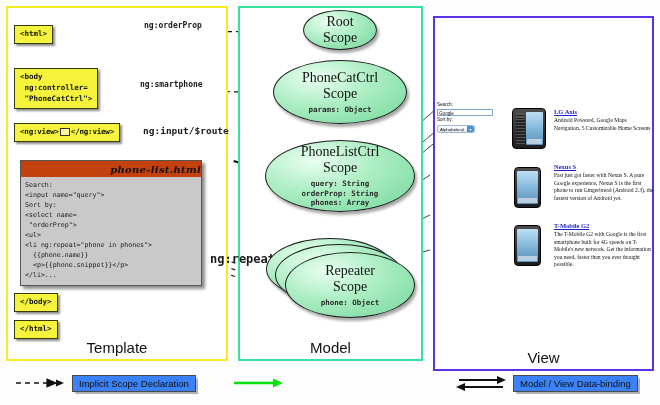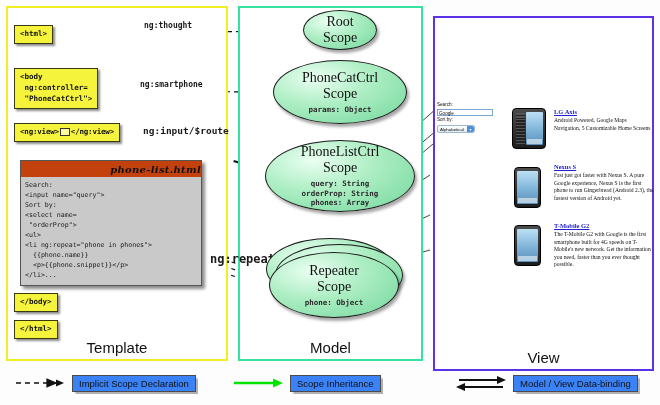--- a/index.html
+++ b/index.html
@@ -138,21 +138,21 @@
     white-space: pre;
   }
   #scope-root { left: 303px; top: 10px; width: 74px; height: 40px; }
   #scope-phonecat { left: 273px; top: 60px; width: 134px; height: 64px; }
   #scope-phonelist { left: 265px; top: 140px; width: 150px; height: 72px; }
 
   #repeater-stack { position: absolute; left: 266px; top: 238px; width: 150px; height: 90px; }
   .rep { position: absolute; width: 128px; height: 62px; }
   #rep-back  { left: 0px;  top: 0px;  z-index: 1; }
   #rep-mid   { left: 9px;  top: 6px;  z-index: 2; }
-  #rep-front { left: 3px; top: 14px; z-index: 3; width: 130px; height: 66px;}
+  #rep-front { left: 19px; top: 14px; z-index: 3; width: 130px; height: 66px;}
 
   
   #search-widget {
     position: absolute;
     left: 437px; top: 102px;
     width: 58px;
     font-family: "Liberation Sans", sans-serif;
     font-size: 4.6px;
     color: #111;
     line-height: 1.5;
@@ -398,21 +398,21 @@
 
 <div id="repeater-stack">
   <div class="scope rep" id="rep-back"></div>
   <div class="scope rep" id="rep-mid"></div>
   <div class="scope rep" id="rep-front">
     <div class="scope-title">Repeater<br>Scope</div>
     <div class="scope-props">phone: Object</div>
   </div>
 </div>
 
-<div class="edge-label" id="lbl-autobind">ng:thought</div>
+<div class="edge-label" id="lbl-autobind">ng:orderProp</div>
 <div class="edge-label" id="lbl-controller">ng:smartphone</div>
 <div class="edge-label" id="lbl-route">ng:input/$route</div>
 <div class="edge-label" id="lbl-repeat">ng:repeat</div>
 
 <div id="search-widget">
   <span class="lbl">Search:</span>
   <div id="search-input-box">Google</div>
   <span class="lbl">Sort by:</span>
   <div id="sort-select-box">
     <span>Alphabetical</span>
@@ -449,21 +449,20 @@
       <line x1="2" y1="9" x2="42" y2="9" stroke="#111" stroke-width="1.6" stroke-dasharray="5,4" marker-end="url(#ah-black)"></line>
       <path d="M42,5.5 L50,9 L42,12.5 Z" fill="#111"></path>
     </svg>
     <span class="legend-box">Implicit Scope Declaration</span>
   </div>
   <div class="legend-item" id="legend-2">
     <svg class="legend-arrow" viewBox="0 0 52 18">
       <line x1="2" y1="9" x2="42" y2="9" stroke="#00e400" stroke-width="2.4"></line>
       <path d="M41,4.5 L51,9 L41,13.5 Z" fill="#00e400"></path>
     </svg>
-    <span class="legend-box">Scope Inheritance</span>
   </div>
   <div class="legend-item" id="legend-3">
     <svg class="legend-arrow" viewBox="0 0 52 18">
       <line x1="4" y1="6" x2="43" y2="6" stroke="#111" stroke-width="2"></line>
       <path d="M42,2 L51,6 L42,10 Z" fill="#111"></path>
       <line x1="9" y1="13" x2="48" y2="13" stroke="#111" stroke-width="2"></line>
       <path d="M10,9 L1,13 L10,17 Z" fill="#111"></path>
     </svg>
     <span class="legend-box">Model / View Data-binding</span>
   </div>

